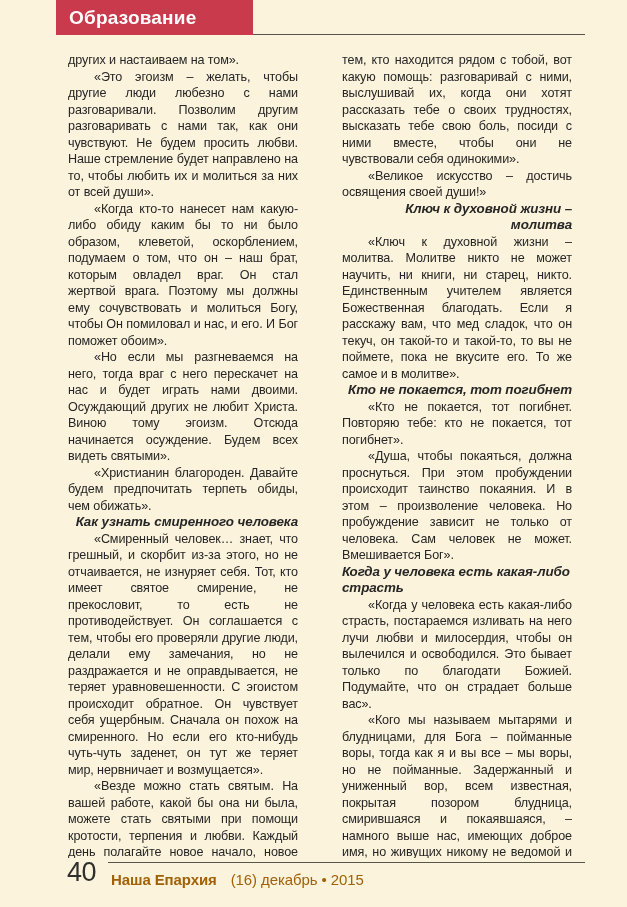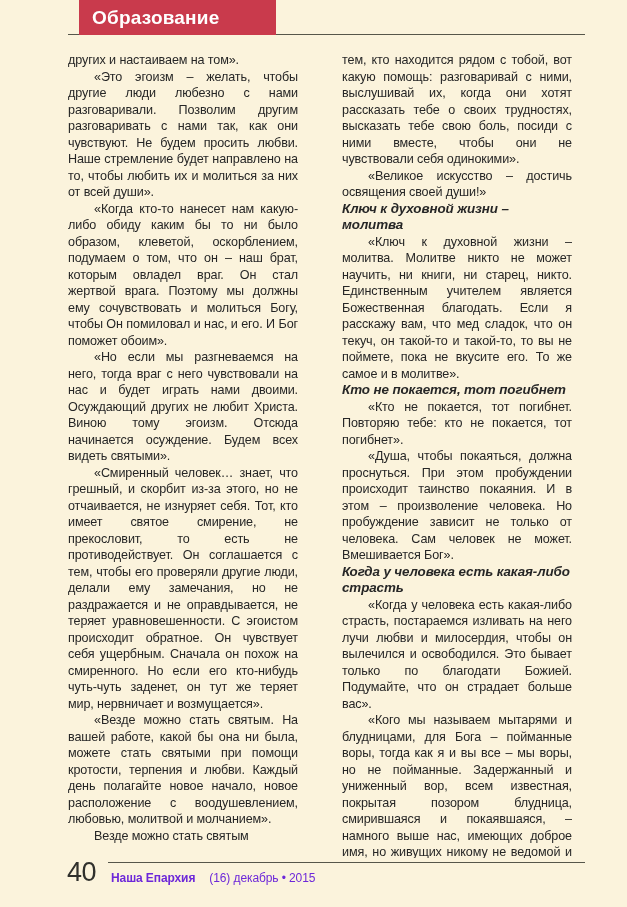--- a/index.html
+++ b/index.html
@@ -20,21 +20,21 @@
   .header-rule {
     position: absolute;
     left: 68px;
     top: 34px;
     width: 517px;
     height: 1px;
     background: #56564a;
   }
   .banner {
     position: absolute;
-    left: 79px;
+    left: 56px;
     top: 0;
     width: 197px;
     height: 35px;
     background: #c93a4c;
   }
   .banner .banner-title {
     display: block;
     padding-left: 13px;
     line-height: 35px;
     font-size: 19px;
@@ -67,21 +67,21 @@
     margin: 0;
     hyphens: auto;
   }
   .para { text-indent: 26px; }
   .cont { text-indent: 0; }
   .subhead {
     margin: 8px 0 7px 0;
     font-size: 13.4px;
     font-weight: bold;
     font-style: italic;
-    text-align: left;
+    text-align: right;
     text-indent: 0;
     letter-spacing: -0.1px;
   }
   .subhead.flush-left {
     text-align: left;
   }
 
   
   .footer-page-number {
     position: absolute;
@@ -96,22 +96,22 @@
     left: 108px;
     top: 862px;
     width: 477px;
     height: 1px;
     background: #56564a;
   }
   .footer-credit {
     position: absolute;
     left: 111px;
     top: 871px;
-    font-size: 12px;
-    color: #6d28d9;
+    font-size: 15px;
+    color: #a16207;
     letter-spacing: -0.1px;
     white-space: nowrap;
   }
   .footer-credit .pub-name { font-weight: bold; }
   .footer-credit .issue { margin-left: 14px; }
 </style>
 </head>
 <body>
 
 <div class="page">
@@ -120,21 +120,23 @@
   <div class="banner">
     <span class="banner-title">Образование</span>
   </div>
 
   <div class="columns">
 
     <div class="col">
       <p class="cont">других и настаиваем на том».</p>
       <p class="para">«Это эгоизм – желать, чтобы другие люди любезно с нами разговаривали. Позволим другим разговаривать с нами так, как они чувствуют. Не будем просить любви. Наше стремление будет направлено на то, чтобы любить их и молиться за них от всей души».</p>
       <p class="para">«Когда кто-то нанесет нам какую-либо обиду каким бы то ни было образом, клеветой, оскорблением, подумаем о том, что он – наш брат, которым овладел враг. Он стал жертвой врага. Поэтому мы должны ему сочувствовать и молиться Богу, чтобы Он помиловал и нас, и его. И Бог поможет обоим».</p>
-      <p class="para">«Но если мы разгневаемся на него, тогда враг с него чувствовали на нас и будет играть нами двоими. Осуждающий других не любит Христа. Виною тому эгоизм. Отсюда начинается осуждение. Будем всех видеть святыми».</p>
+      <p class="para">«Но если мы разгневаемся на него, тогда враг с него перескачет на нас и будет играть нами двоими. Осуждающий других не любит Христа. Виною тому эгоизм. Отсюда начинается осуждение. Будем всех видеть святыми».</p>
+      <p class="para">«Христианин благороден. Давайте будем предпочитать терпеть обиды, чем обижать».</p>
+      <p class="subhead">Как узнать смиренного человека</p>
       <p class="para">«Смиренный человек… знает, что грешный, и скорбит из-за этого, но не отчаивается, не изнуряет себя. Тот, кто имеет святое смирение, не прекословит, то есть не противодействует. Он соглашается с тем, чтобы его проверяли другие люди, делали ему замечания, но не раздражается и не оправдывается, не теряет уравновешенности. С эгоистом происходит обратное. Он чувствует себя ущербным. Сначала он похож на смиренного. Но если его кто-нибудь чуть-чуть заденет, он тут же теряет мир, нервничает и возмущается».</p>
       <p class="para">«Везде можно стать святым. На вашей работе, какой бы она ни была, можете стать святыми при помощи кротости, терпения и любви. Каждый день полагайте новое начало, новое расположение с воодушевлением, любовью, молитвой и молчанием».</p>
       <p class="para">Везде можно стать святым</p>
 
     </div>
 
     <div class="col">
       <p class="cont">тем, кто находится рядом с тобой, вот какую помощь: разговаривай с ними, выслушивай их, когда они хотят рассказать тебе о своих трудностях, высказать тебе свою боль, посиди с ними вместе, чтобы они не чувствовали себя одинокими».</p>
       <p class="para">«Великое искусство – достичь освящения своей души!»</p>
       <p class="subhead">Ключ к духовной жизни – молитва</p>

